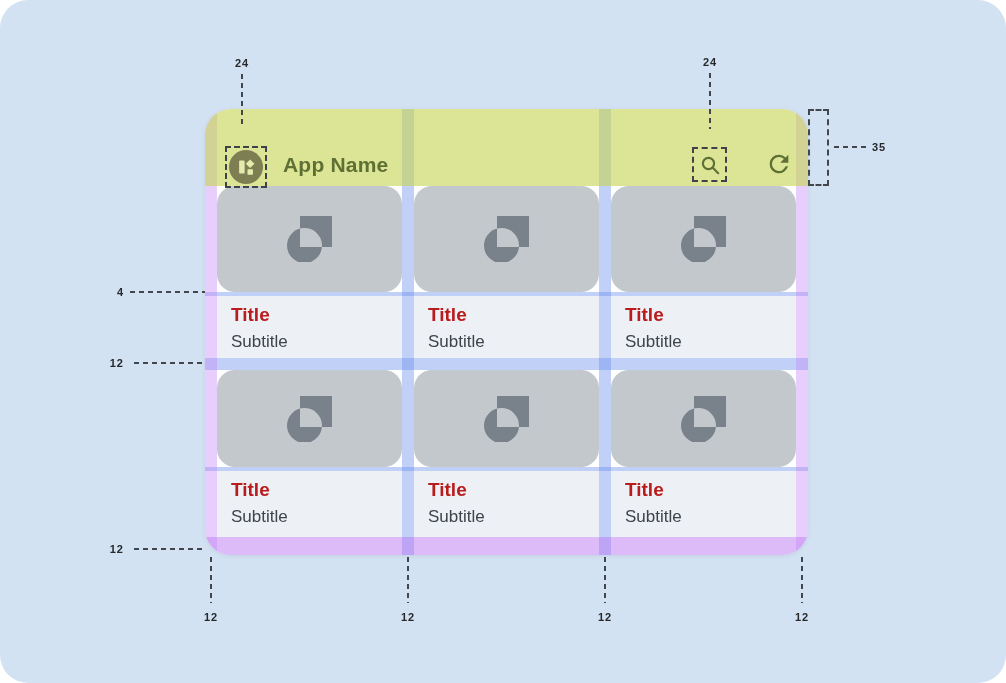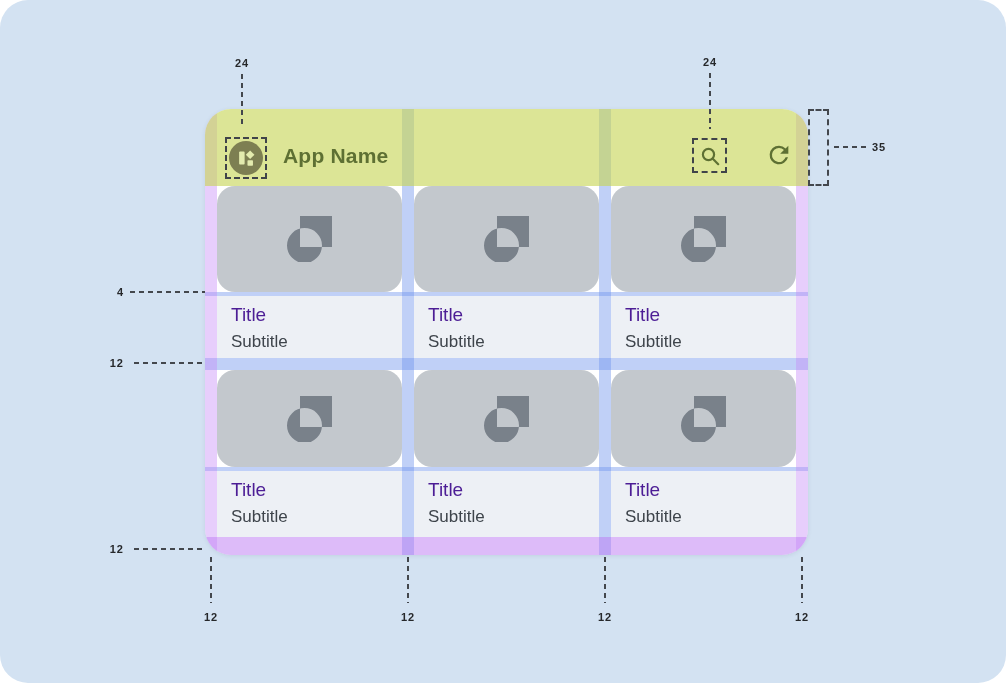--- a/index.html
+++ b/index.html
@@ -16,34 +16,34 @@
     box-shadow:0 1px 4px rgba(40,60,90,0.10);
   }
   .col{position:absolute;top:77px;bottom:0;width:185px;}
   .col.c1{left:12px}.col.c2{left:209px}.col.c3{left:406px}
   .media{width:100%;background:#c3c8cd;border-radius:18px;
          display:flex;align-items:center;justify-content:center;}
   .media.m1{height:106px}.media.m2{height:97px}
   .sp4{height:4px}.sp12{height:12px}
   .txt{width:100%;background:#edf0f5;padding:6px 10px 0 14px;}
   .txt.t1{height:62px}.txt.t2{height:66px}
-  .title{font-size:19px;line-height:25px;font-weight:400;color:#4c1d95;}
+  .title{font-size:19px;line-height:25px;font-weight:700;color:#b91c1c;}
   .subtitle{font-size:17px;line-height:22px;font-weight:400;color:#3e444b;margin-top:4px;}
   
   .ov{position:absolute;pointer-events:none;}
   .ov-gutter{top:0;bottom:0;width:12px;background:rgba(115,150,238,0.45);}
   .g1{left:197px}.g2{left:394px}
   .ov-margin{top:0;bottom:0;width:12px;background:rgba(198,138,248,0.42);}
   .mL{left:0}.mR{right:0}
   .ov-h{left:0;right:0;background:rgba(115,150,238,0.45);}
   .h4a{top:183px;height:4px}.h12{top:249px;height:12px}.h4b{top:358px;height:4px}
   .ov-bottom{left:0;right:0;bottom:0;height:18px;background:rgba(188,120,244,0.5);}
   .ov-appbar{left:0;right:0;top:0;height:77px;background:rgba(198,213,85,0.62);}
   
-  .appbar-content{position:absolute;left:0;right:0;top:8px;height:77px;}
+  .appbar-content{position:absolute;left:0;right:0;top:17px;height:77px;}
   .keyline-box{position:absolute;border:2px dashed #3f4349;background:transparent;
                display:flex;align-items:center;justify-content:center;}
   .logo-box{left:20px;top:20px;width:42px;height:42px;}
   .search-box{left:487px;top:21px;width:35px;height:35px;}
   .logo-circle{width:34px;height:34px;border-radius:50%;background:#7d7f52;
                display:flex;align-items:center;justify-content:center;}
   .app-name{position:absolute;left:78px;top:0;height:77px;display:flex;align-items:center;
             font-size:21px;font-weight:600;color:#5e7033;letter-spacing:0.2px;}
   .refresh{position:absolute;left:560px;top:24px;width:28px;height:28px;}
   

